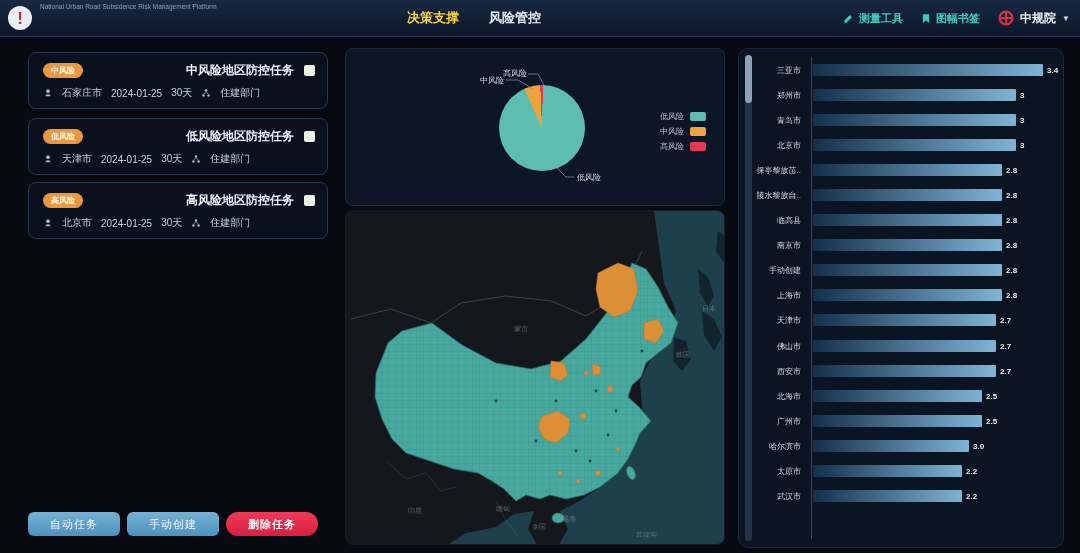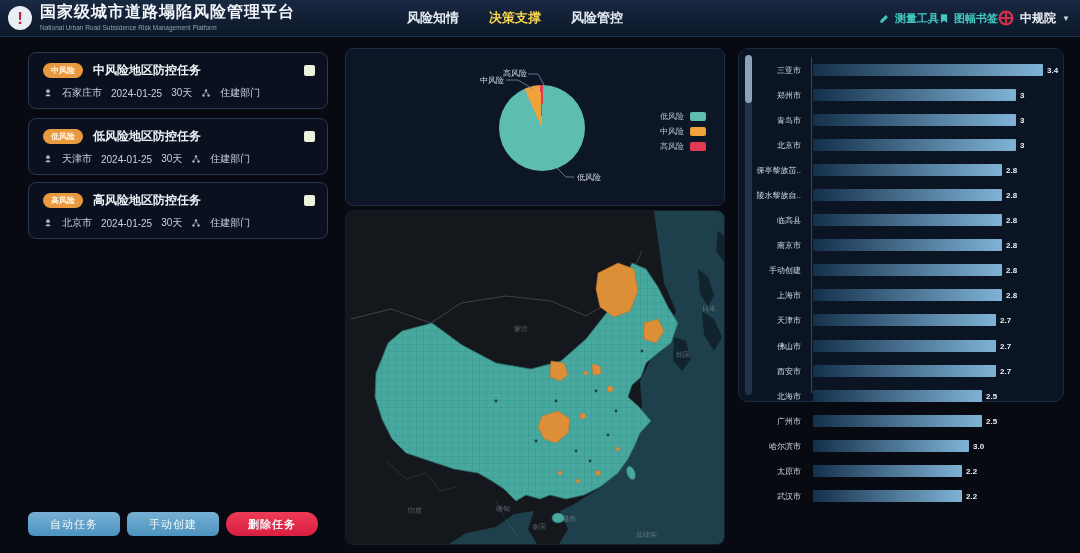--- a/index.html
+++ b/index.html
@@ -19,31 +19,31 @@
   .titleblock{position:absolute;left:40px;top:2px;}
   .apptitle{font-size:16px;font-weight:bold;color:#f2f6fa;letter-spacing:1px;}
   .appsub{font-size:6.5px;color:#8fa0b5;margin-top:1px;}
   .tabs{position:absolute;left:392px;top:0;height:36px;display:flex;}
   .tab{position:relative;width:82px;height:36px;display:flex;align-items:center;justify-content:center;
     font-size:13px;font-weight:bold;color:#e4ebf3;cursor:pointer;}
   .tab.active{color:#f7d44a;}
   .tab.active::before{content:"";position:absolute;inset:0;
     background:linear-gradient(180deg,#37608a,#1b3a5d);
     clip-path:polygon(12% 0,100% 0,88% 100%,0 100%);z-index:-1;}
-  .tools{position:absolute;right:10px;top:0;height:36px;display:flex;align-items:center;}
+  .tools{position:absolute;right:10px;top:0;height:36px;display:flex;align-items:center;gap:18px;}
   .tool{display:flex;align-items:center;gap:5px;font-size:11px;font-weight:bold;color:#43c8bf;cursor:pointer;}
   .org{display:flex;align-items:center;gap:6px;font-size:12px;font-weight:bold;color:#eef2f7;cursor:pointer;}
   .org-caret{font-size:8px;color:#cfd6dd;}
   
   .card{position:absolute;left:28px;width:300px;height:57px;background:#0a101d;
     border:1px solid #2a3850;border-radius:8px;box-sizing:border-box;cursor:pointer;}
   .card .row1{position:absolute;left:14px;top:9px;right:12px;display:flex;align-items:center;gap:10px;}
   .badge{background:#e9993f;color:#fff6e4;font-size:8px;font-weight:bold;
     padding:2px 8px;border-radius:9px;white-space:nowrap;}
-  .cardtitle{font-size:12px;font-weight:bold;color:#eef3f8;flex:1;}
+  .cardtitle{font-size:12px;font-weight:bold;color:#eef3f8;flex:1;text-align:right;}
   .checkbox{width:11px;height:11px;background:#ecf2dc;border-radius:2px;}
   .card .row2{position:absolute;left:14px;top:33px;display:flex;align-items:center;gap:9px;
     font-size:10px;color:#c8d3df;}
   .micon{width:10px;height:10px;fill:#a6b5c6;}
   
   .btn{position:absolute;top:512px;width:92px;height:24px;border-radius:12px;border:none;
     font-size:11px;color:#f4f8fb;font-family:inherit;cursor:pointer;letter-spacing:1px;}
   .btn.blue{background:linear-gradient(180deg,#77b0d3,#4c93bf);border-radius:6px;}
   .btn.red{background:linear-gradient(180deg,#ef3b57,#d81f41);font-weight:bold;}
   
@@ -53,45 +53,43 @@
   .pie-callouts{position:absolute;inset:0;pointer-events:none;}
   .pie-lbl{position:absolute;font-size:8px;color:#d3dbe3;}
   .legend{position:absolute;right:18px;top:62px;display:flex;flex-direction:column;gap:4px;}
   .legend-item{display:flex;align-items:center;gap:6px;justify-content:flex-end;cursor:pointer;}
   .legend-item span{font-size:8px;color:#b9c4d2;}
   .swatch{width:16px;height:9px;border-radius:2px;}
   
   .map-panel{position:absolute;left:345px;top:210px;width:380px;height:335px;border-radius:8px;
     overflow:hidden;background:#14181d;border:1px solid #151d2b;box-sizing:border-box;}
   
-  .bar-panel{position:absolute;left:738px;top:48px;width:326px;height:354px;
+  .bar-panel{position:absolute;left:738px;top:48px;width:326px;height:500px;
     background:#0b1423;border:1px solid #1b2a42;border-radius:10px;box-sizing:border-box;}
   .scrolltrack{position:absolute;left:6px;top:6px;bottom:6px;width:7px;background:#223347;border-radius:4px;}
   .scrollthumb{position:absolute;left:0;top:0;width:7px;height:48px;background:#8ca1b8;border-radius:4px;cursor:pointer;}
   .axisline{position:absolute;left:72px;top:8px;bottom:8px;width:1px;background:#34485f;}
   .bar-rows{position:absolute;left:0;top:8px;right:0;}
   .bar-row{position:relative;height:25.1px;}
   .bar-label{position:absolute;left:0;top:50%;transform:translateY(-50%);width:62px;
     text-align:right;font-size:8px;color:#cfd9e4;white-space:nowrap;overflow:hidden;}
   .bar-fill{position:absolute;left:74px;top:50%;transform:translateY(-50%);height:12px;
     background:linear-gradient(90deg,#14304b,#7fb3d6);border-radius:1px;}
   .bar-value{position:absolute;top:50%;transform:translateY(-50%);font-size:8px;
     font-weight:bold;color:#e6eef5;}
 </style>
 </head>
 <body>
 
 <div class="header">
   <div class="logo">!</div>
   <div class="titleblock">
-    <div class="apptitle">国家级城市道路塌陷风险管理平台</div>
     <div class="appsub">National Urban Road Subsidence Risk Management Platform</div>
   </div>
   <div class="tabs">
-    <div class="tab">风险知情</div>
     <div class="tab active">决策支撑</div>
     <div class="tab">风险管控</div>
   </div>
   <div class="tools">
     <div class="tool">
       <svg class="micon" viewBox="0 0 16 16" style="fill:#43c8bf;width:11px;height:11px">
           <path d="M2 11l8-8 3 3-8 8H2v-3z"></path>
         </svg>
       <span>测量工具</span>
     </div>

